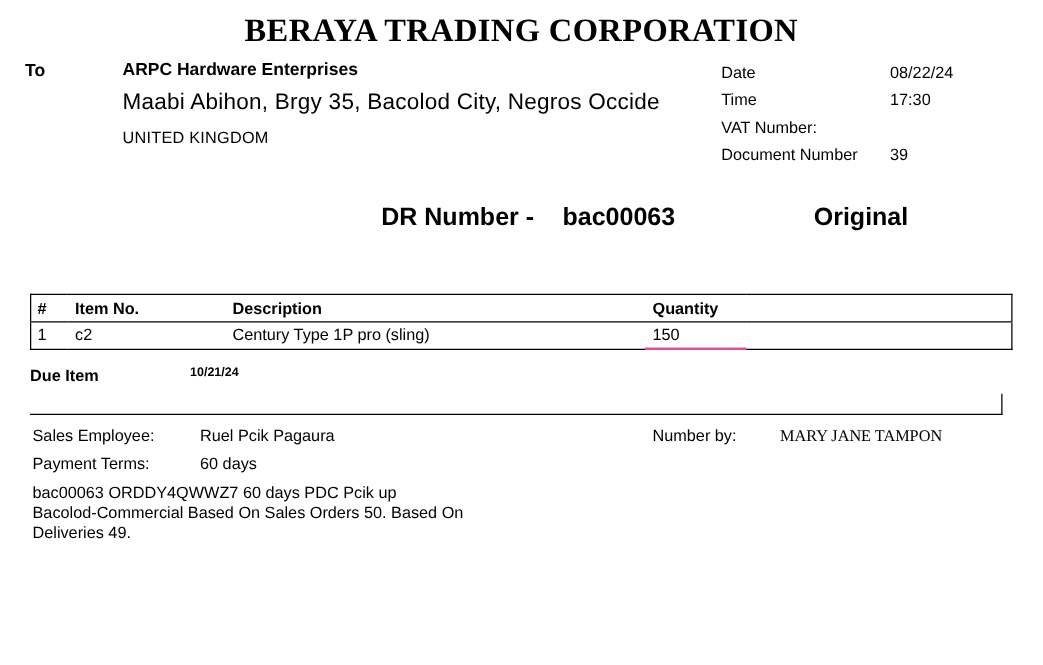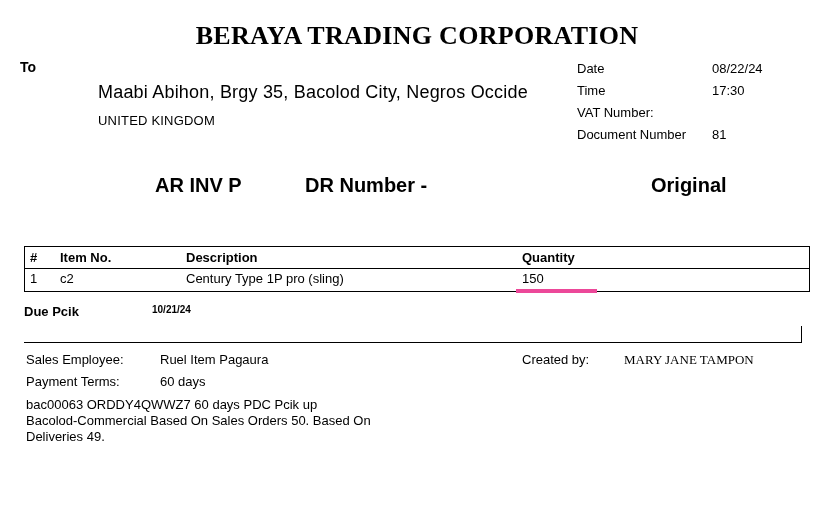--- a/index.html
+++ b/index.html
@@ -12,21 +12,20 @@
     height: 532px;
     font-family: "Liberation Sans", sans-serif;
     color: #000000;
     position: relative;
     overflow: hidden;
   }
   .page {
     position: relative;
     width: 834px;
     height: 384px;
-    margin-top: 11px;
   }
 
   
   .doc-title {
     position: absolute;
     top: 10px;
     left: 0;
     width: 834px;
     text-align: center;
     font-family: "Liberation Serif", serif;
@@ -145,21 +144,21 @@
   }
   .items .hrow td {
     border-bottom: 1px solid #000;
     height: 21px;
     line-height: 21px;
     font-weight: bold;
   }
   .items .drow td {
     height: 20px;
     line-height: 20px;
-    border-bottom: 4px solid #ec4899;
+    border-bottom: 2px solid #ec4899;
   }
   .col-num   { width: 24px;  padding-left: 5px !important; }
   .col-item  { width: 120px; padding-left: 6px !important; border-left: 1px solid #000; }
   .col-desc  { width: 330px; padding-left: 6px !important; border-left: 1px solid #000; }
   .col-qty   { width: 75px;  padding-left: 6px !important; border-left: 1px solid #000; }
   .col-rest  { border-left: 1px solid #000; }
   .items .drow .col-rest { border-bottom: 0; }
   .items .drow td.col-num,
   .items .drow td.col-item,
   .items .drow td.col-desc { border-bottom: 0; }
@@ -217,45 +216,46 @@
   .remarks div { white-space: pre; }
 </style>
 </head>
 <body>
 
 <div class="page">
 
   <div class="doc-title">BERAYA TRADING CORPORATION</div>
 
   <div class="to-label">To</div>
+  <div class="cust-name">ARPC Hardware Enterprises</div>
   <div class="cust-addr">Maabi Abihon, Brgy 35, Bacolod City, Negros Occide</div>
   <div class="cust-country">UNITED KINGDOM</div>
 
   <div class="meta">
     <div class="meta-row">
       <span class="k">Date</span>
       <span class="v">08/22/24</span>
     </div>
     <div class="meta-row">
       <span class="k">Time</span>
       <span class="v">17:30</span>
     </div>
     <div class="meta-row">
       <span class="k">VAT Number:</span>
       <span class="v"></span>
     </div>
     <div class="meta-row docnum">
       <span class="k">Document Number</span>
-      <span class="v">81</span>
+      <span class="v">39</span>
     </div>
   </div>
 
   <div class="type-row">
-    <span class="type-label">AR INV P</span>
     <span class="dr-label">DR Number -</span>
+    <span class="dr-value">bac00063</span>
     <span class="orig-label">Original</span>
   </div>
 
   <table class="items">
     <tbody>
         <tr class="hrow">
       <td class="col-num" style="border-left:0;">#</td>
       <td class="col-item">Item No.</td>
       <td class="col-desc">Description</td>
       <td class="col-qty">Quantity</td>
@@ -264,29 +264,29 @@
     <tr class="drow">
       <td class="col-num" style="border-left:0;">1</td>
       <td class="col-item">c2</td>
       <td class="col-desc">Century Type 1P pro (sling)</td>
       <td class="col-qty">150</td>
       <td class="col-rest"></td>
     </tr>
   </tbody>
     </table>
 
-  <div class="due-label">Due Pcik</div>
+  <div class="due-label">Due Item</div>
   <div class="due-value">10/21/24</div>
 
   <div class="sep-tick"></div>
   <div class="sep-line"></div>
 
   <div class="emp-label">Sales Employee:</div>
-  <div class="emp-value">Ruel Item Pagaura</div>
-  <div class="created-label">Created by:</div>
+  <div class="emp-value">Ruel Pcik Pagaura</div>
+  <div class="created-label">Number by:</div>
   <div class="created-value">MARY JANE TAMPON</div>
   <div class="terms-label">Payment Terms:</div>
   <div class="terms-value">60 days</div>
 
   <div class="remarks">
     <div>bac00063 ORDDY4QWWZ7 60 days PDC Pcik up</div>
     <div>Bacolod-Commercial Based On Sales Orders 50. Based On</div>
     <div>Deliveries 49.</div>
   </div>
 

